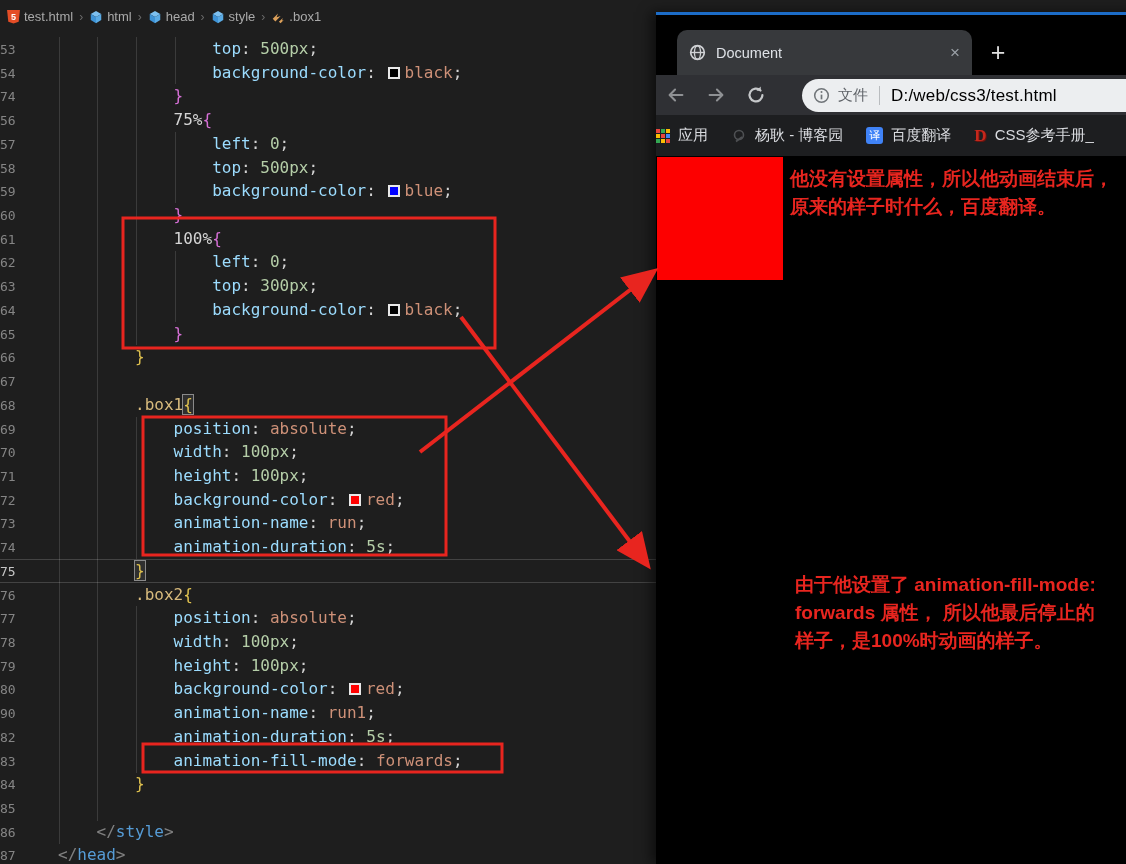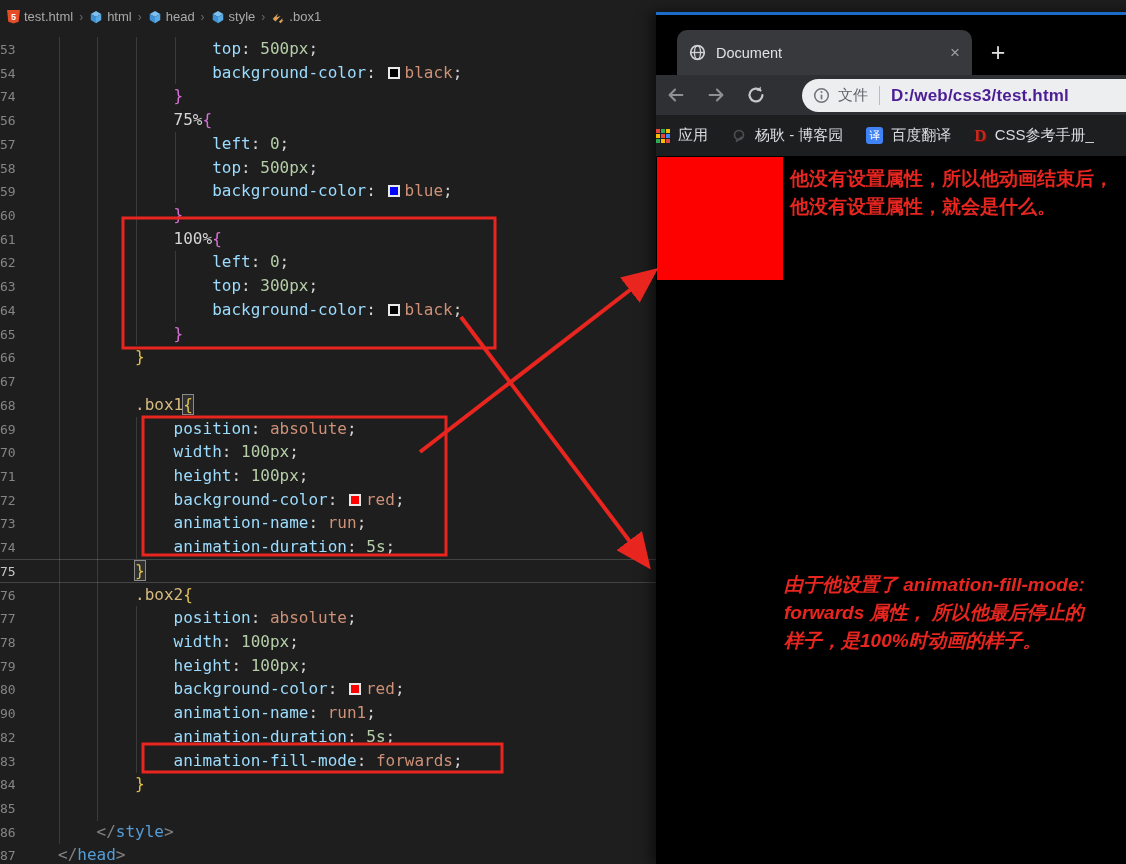--- a/index.html
+++ b/index.html
@@ -42,21 +42,21 @@
   .tab-close { color:#9aa0a6; font-size:17px; cursor:default; }
   .newtab-btn { position:absolute; left:328px; top:24px; width:28px; height:28px;
     color:#e0e0e0; font-size:25px; font-weight:300; text-align:center; line-height:26px; }
   .toolbar { position:absolute; left:0; top:63px; width:100%; height:40px; background:#2f3034;
     display:flex; align-items:center; }
   .nav-btn { width:40px; height:40px; display:flex; align-items:center; justify-content:center; }
   .addr-pill { position:absolute; left:146px; top:67px; width:324px; height:33px;
     background:#eceef0; border-radius:17px 0 0 17px; display:flex; align-items:center; padding-left:11px; gap:8px; }
   .addr-prefix { color:#5f6368; font-size:15px; }
   .addr-divider { width:1px; height:19px; background:#b9bcbf; margin:0 3px; }
-  .addr-url { color:#4c1d95; font-size:17px; letter-spacing:.2px;font-weight:bold; }
+  .addr-url { color:#000000; font-size:17px; letter-spacing:.2px; }
   .bookmarks { position:absolute; left:0; top:103px; width:100%; height:41px; background:#1d1e20;
     display:flex; align-items:center; gap:9px; overflow:hidden; }
   .bm-item { display:flex; align-items:center; gap:8px; margin-right:14px; flex:0 0 auto; }
   .bm-label { color:#dadce0; font-size:15px; white-space:nowrap; }
   .apps-grid { display:grid; grid-template-columns:repeat(3,4px); grid-template-rows:repeat(3,4px); gap:1px; }
   .apps-grid i { display:block; }
   .bm-translate { width:17px; height:17px; background:#4083f7; border-radius:3px; color:#fff;
     font-size:11px; display:flex; align-items:center; justify-content:center; }
   .bm-dlogo { color:#c5271c; font-weight:bold; font-size:17px; text-shadow:1px 1px 0 #6d120c; font-family:"Liberation Serif",serif; }
   .content { position:absolute; left:0; top:144px; width:100%; height:708px; background:#000000; overflow:hidden; }
@@ -240,23 +240,23 @@
         <span class="bm-label">CSS参考手册_</span>
       </div>
     </div>
 
     <div class="content">
       <div class="page-box" id="box1" style="top: 1px; height: 123px; background: rgb(253, 0, 0);"></div>
       <div class="page-box" id="box2" style="top: 375px; height: 125px; background: rgb(0, 0, 0);"></div>
 
       <div class="note" id="note1" style="left: 134px; top: 9px; color: rgb(232, 37, 31);">
         <div>他没有设置属性，所以他动画结束后，</div>
-        <div>他没有设置属性，就会是什么。</div>
-      </div>
-      <div class="note" id="note2" style="left: 128px; top: 415px; color: rgb(232, 37, 31); font-style: italic;">
+        <div>原来的样子时什么，百度翻译。</div>
+      </div>
+      <div class="note" id="note2" style="left: 139px; top: 415px; color: rgb(232, 37, 31);">
         <div>由于他设置了 animation-fill-mode:</div>
         <div>forwards 属性， 所以他最后停止的</div>
         <div>样子，是100%时动画的样子。</div>
       </div>
     </div>
   </div>
 
   <svg class="overlay" id="overlay-svg" viewBox="0 0 1126 864">
     <defs>
       <marker id="ah" markerWidth="9" markerHeight="8" refX="7" refY="4" orient="auto">

